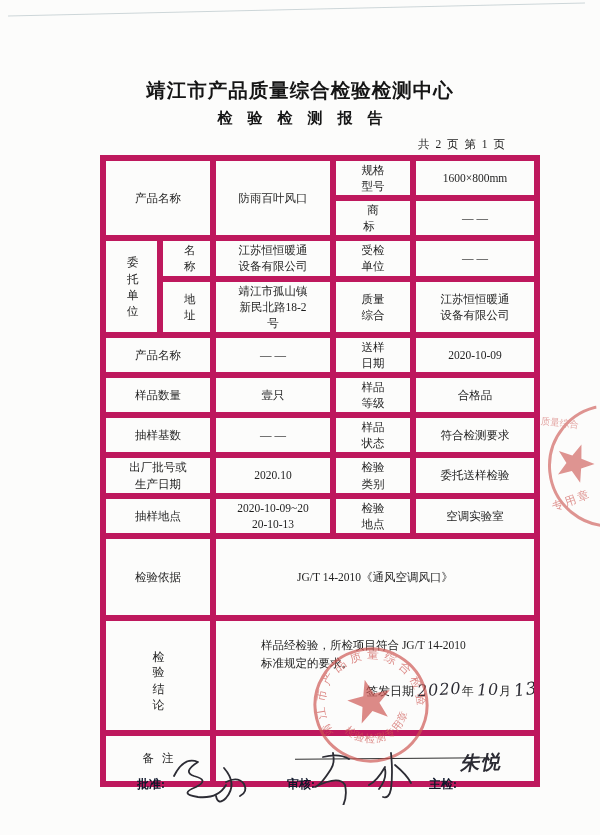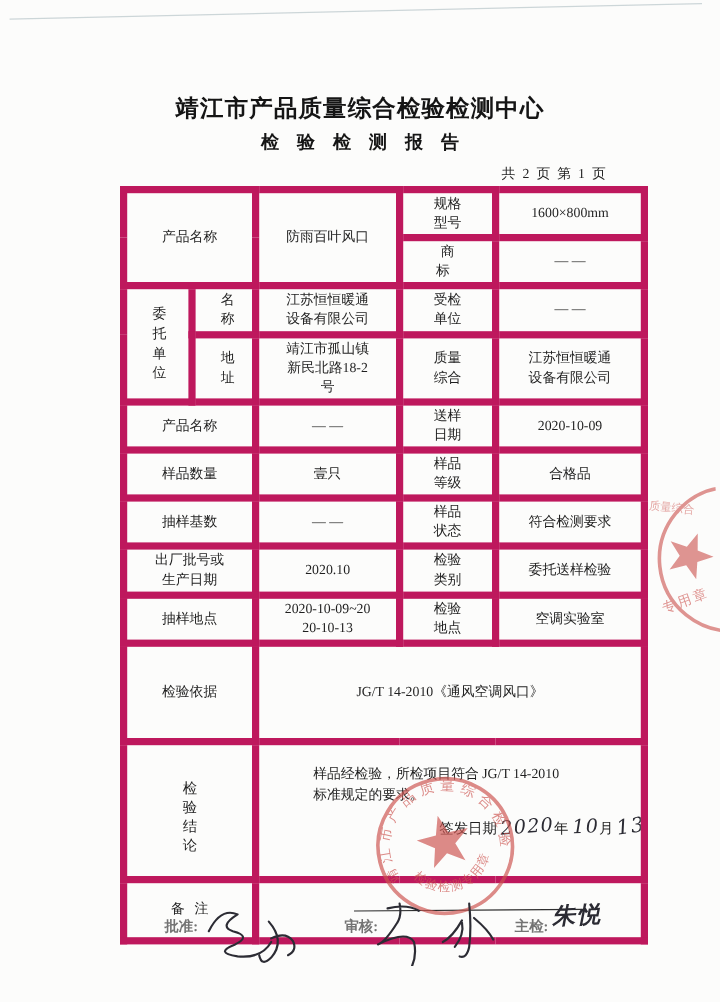--- a/index.html
+++ b/index.html
@@ -43,21 +43,21 @@
   .issue-line { position:absolute; top:57px; left:150px; white-space:nowrap; font-size:12px; text-align:left; }
   .hw {
     font-family:"DejaVu Serif", serif; font-style:italic; color:#2b2b33;
     display:inline-block; font-size:16px; letter-spacing:1px;
   }
   .hw-year { transform:rotate(-4deg); }
   .hw-month { transform:rotate(-2deg); }
   .hw-day { transform:rotate(-8deg); font-size:17px; }
   .remark-line { height:0; border-top:1.5px solid #2e2e2e; margin:0 26px 0 58px; transform:rotate(-0.4deg); }
 
-  .sig-label { position:absolute; font-size:12px; font-weight:bold; color:#737373; }
+  .sig-label { position:absolute; font-size:12px; font-weight:bold; color:#0f172a;margin-top:12px; }
   .chief-name {
     position:absolute; left:460px; top:750px; font-size:19px;
     font-family:"DejaVu Serif", serif; font-style:italic; font-weight:bold;
     color:#2b2b33; transform:rotate(-3deg); letter-spacing:2px;
   }
   .sig-svg { position:absolute; pointer-events:none; }
   .sig-svg path { fill:none; stroke:#2c2c34; stroke-width:1.8; stroke-linecap:round; stroke-linejoin:round; }
 
   .stamp { position:absolute; pointer-events:none; }
   .stamp-center { left:296px; top:630px; transform:rotate(-14deg); opacity:0.68; }

